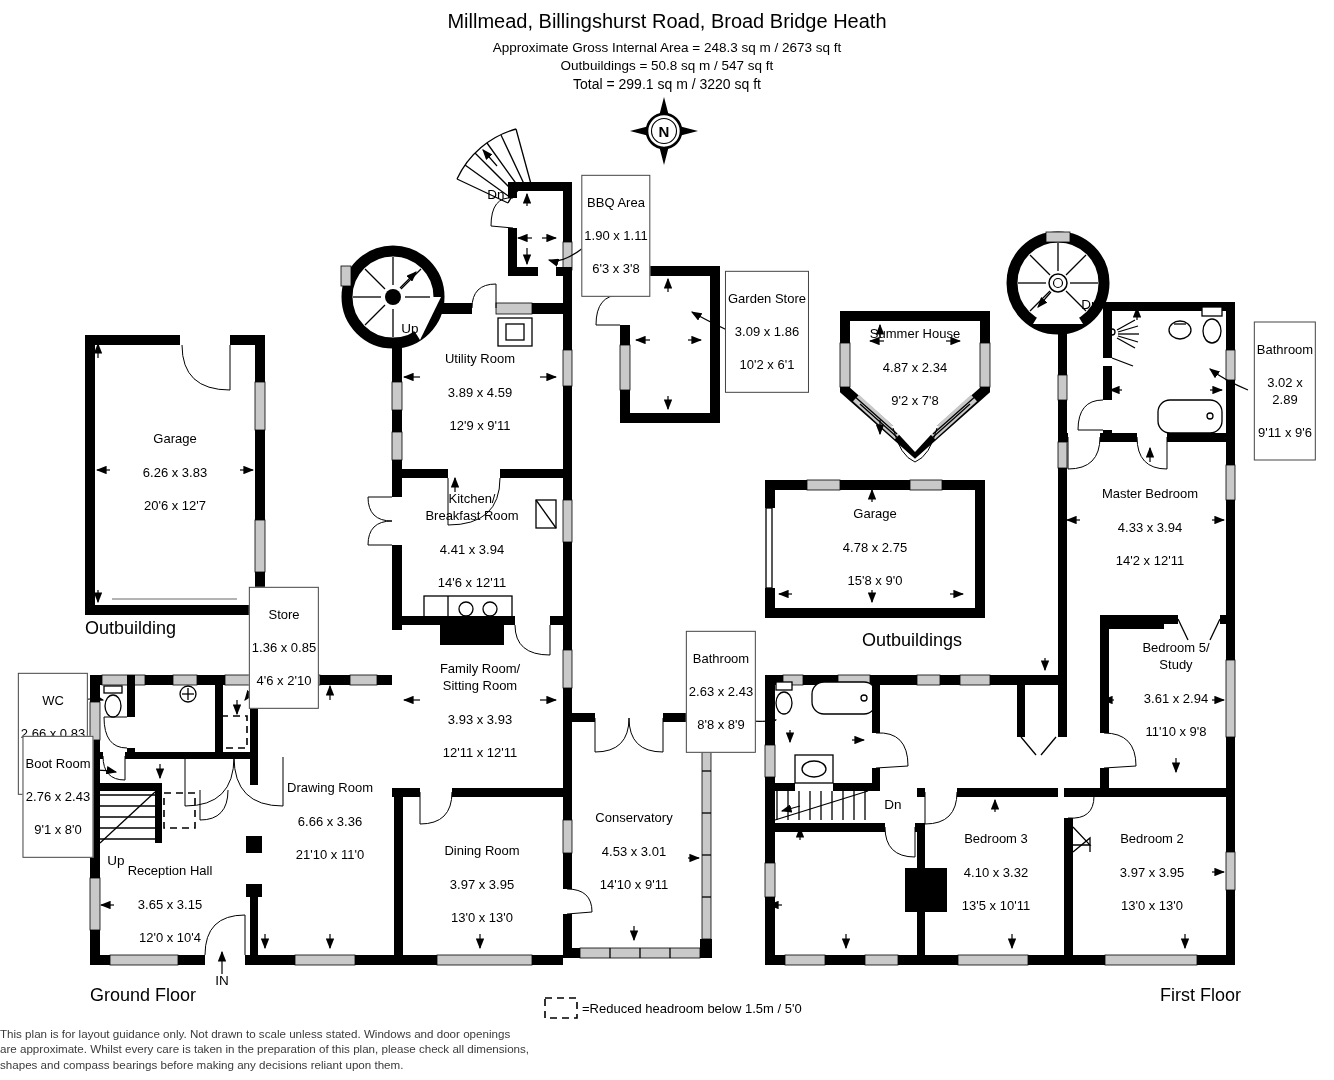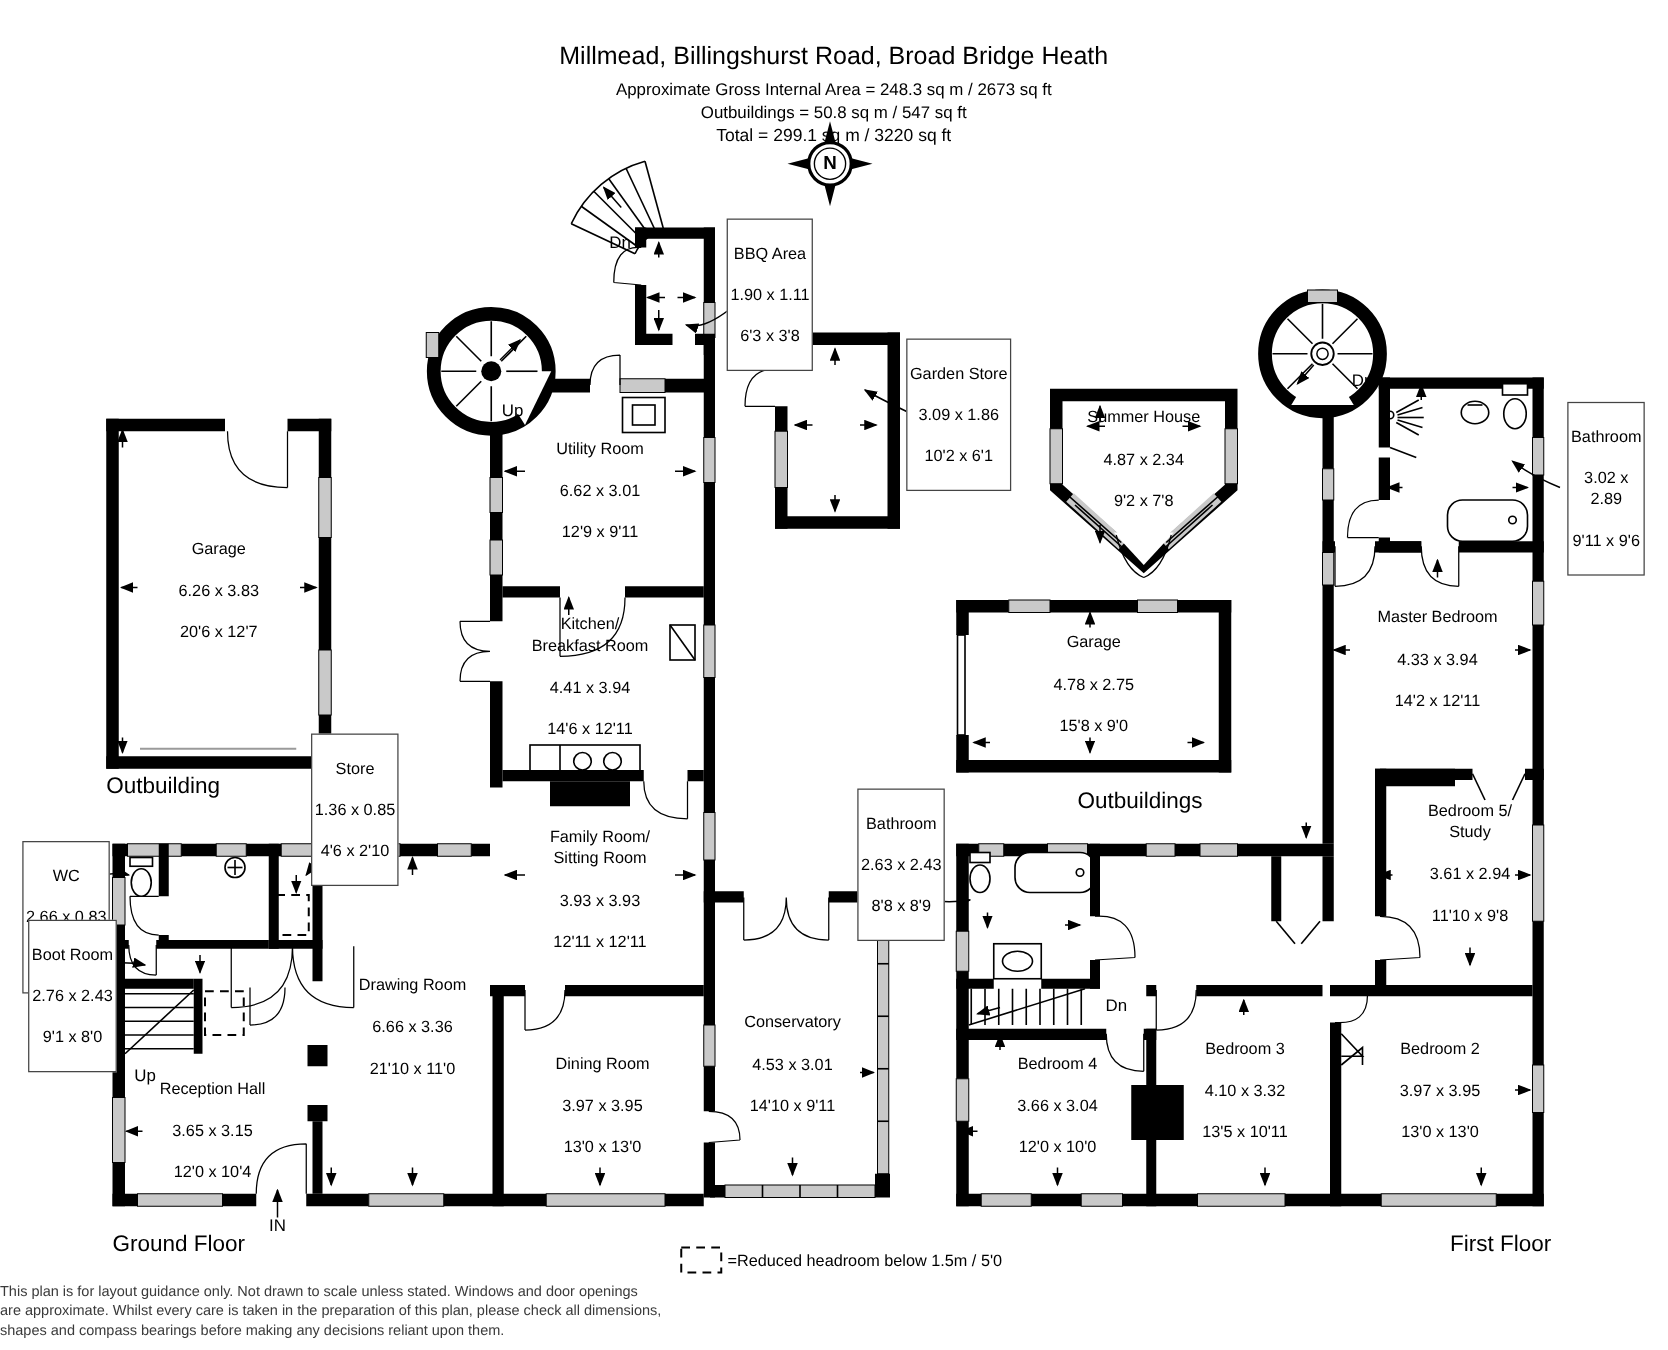--- a/index.html
+++ b/index.html
@@ -16,21 +16,21 @@
   .gry{stroke:#9a9a9a;stroke-width:1.5;fill:none;}
   .lbl{position:absolute;transform:translate(-50%,-50%);text-align:center;
        font-size:13px;line-height:1.3;white-space:pre-line;}
   .lbl span{display:block;}
   .callout{position:absolute;transform:translate(-50%,-50%);text-align:center;
        font-size:13px;line-height:1.28;background:#fff;border:1.3px solid #444;
        padding:2px 2px;white-space:pre-line;z-index:3;}
   .callout span{display:block;}
   .floorlbl{position:absolute;font-size:18px;}
   .stairlbl{position:absolute;font-size:13.5px;transform:translate(-50%,-50%);}
-  .hdr{position:absolute;left:0;width:100%;text-align:center;margin-top:24px;}
+  .hdr{position:absolute;left:0;width:100%;text-align:center;}
   .hdr-title{top:10px;font-size:20px;}
   .hdr-sub1{top:40px;font-size:13.5px;}
   .hdr-sub2{top:58px;font-size:13.5px;}
   .hdr-sub3{top:76px;font-size:14px;}
   .compass-n{position:absolute;left:664px;top:131px;transform:translate(-50%,-50%);
        font-size:15px;font-weight:bold;z-index:2;}
   .legend-txt{position:absolute;left:582px;top:1008px;transform:translate(0,-50%);font-size:13px;}
   .disclaimer{position:absolute;left:0;top:1026px;width:100%;text-align:left;
        font-size:11.6px;line-height:1.32;color:#3a3a3a;white-space:pre-line;}
 </style>
@@ -503,21 +503,21 @@
 </svg>
 
 <div class="hdr hdr-title">Millmead, Billingshurst Road, Broad Bridge Heath</div>
 <div class="hdr hdr-sub1">Approximate Gross Internal Area = 248.3 sq m / 2673 sq ft</div>
 <div class="hdr hdr-sub2">Outbuildings = 50.8 sq m / 547 sq ft</div>
 <div class="hdr hdr-sub3">Total = 299.1 sq m / 3220 sq ft</div>
 <div class="compass-n">N</div>
 
 <div class="lbl" style="left:480px;top:393px">
   <span>Utility Room</span>
-  <span>6.62 x 3.01</span>
+  <span>3.89 x 4.59</span>
   <span>12'9 x 9'11</span>
 </div>
 <div class="lbl" style="left:472px;top:542px">
   <span>Kitchen/
 Breakfast Room</span>
   <span>4.41 x 3.94</span>
   <span>14'6 x 12'11</span>
 </div>
 <div class="lbl" style="left:480px;top:712px">
   <span>Family Room/
@@ -573,25 +573,20 @@
 </div>
 <div class="lbl" style="left:1152px;top:873px">
   <span>Bedroom 2</span>
   <span>3.97 x 3.95</span>
   <span>13'0 x 13'0</span>
 </div>
 <div class="lbl" style="left:996px;top:873px">
   <span>Bedroom 3</span>
   <span>4.10 x 3.32</span>
   <span>13'5 x 10'11</span>
-</div>
-<div class="lbl" style="left:846px;top:885px">
-  <span>Bedroom 4</span>
-  <span>3.66 x 3.04</span>
-  <span>12'0 x 10'0</span>
 </div>
 
 <div class="callout" style="left:616px;top:236px">
   <span>BBQ Area</span>
   <span>1.90 x 1.11</span>
   <span>6'3 x 3'8</span>
 </div>
 <div class="callout" style="left:767px;top:332px">
   <span>Garden Store</span>
   <span>3.09 x 1.86</span>

